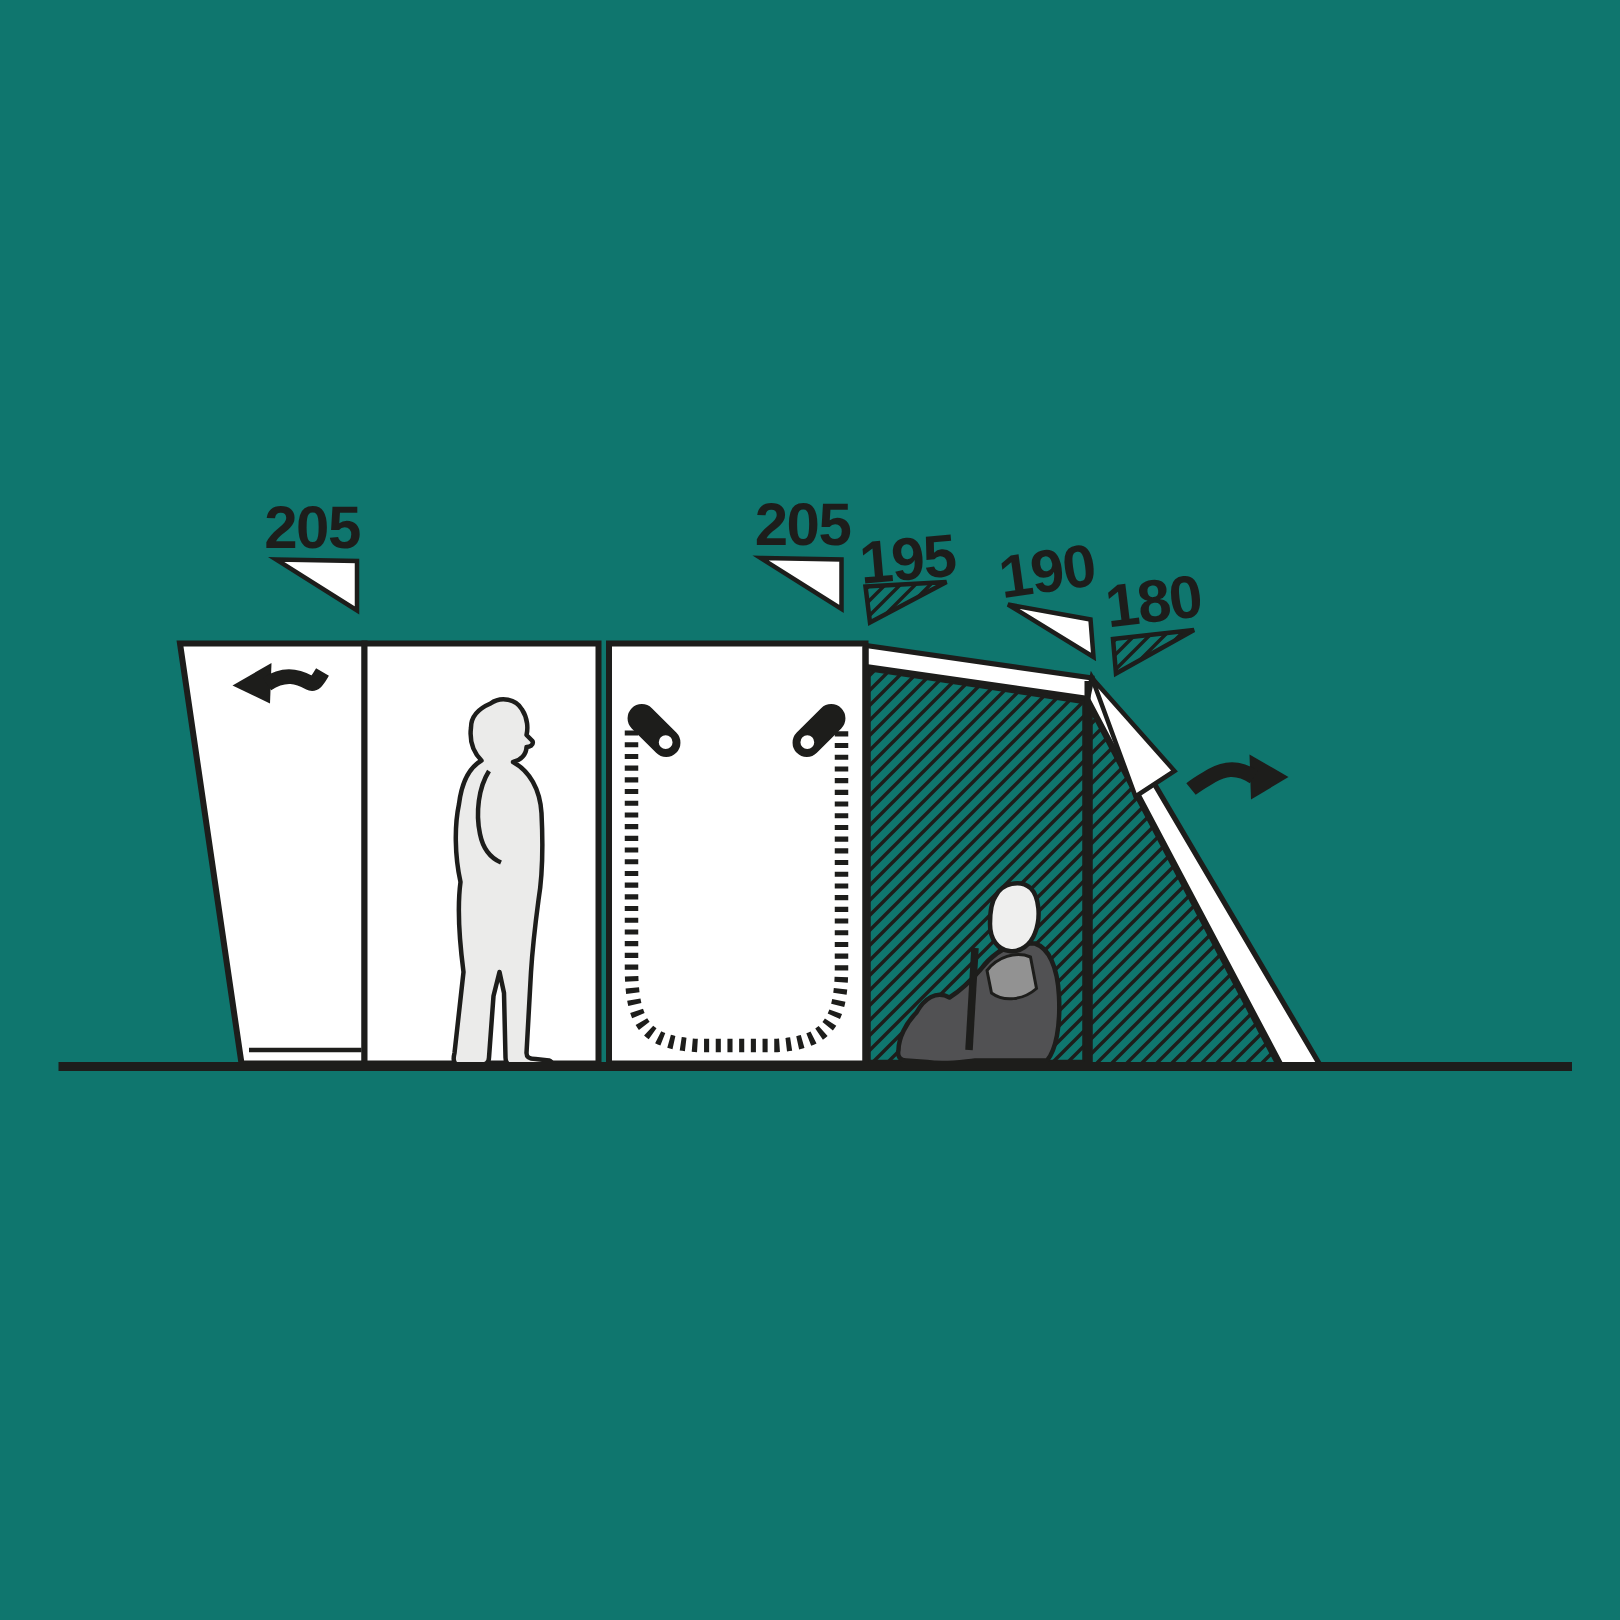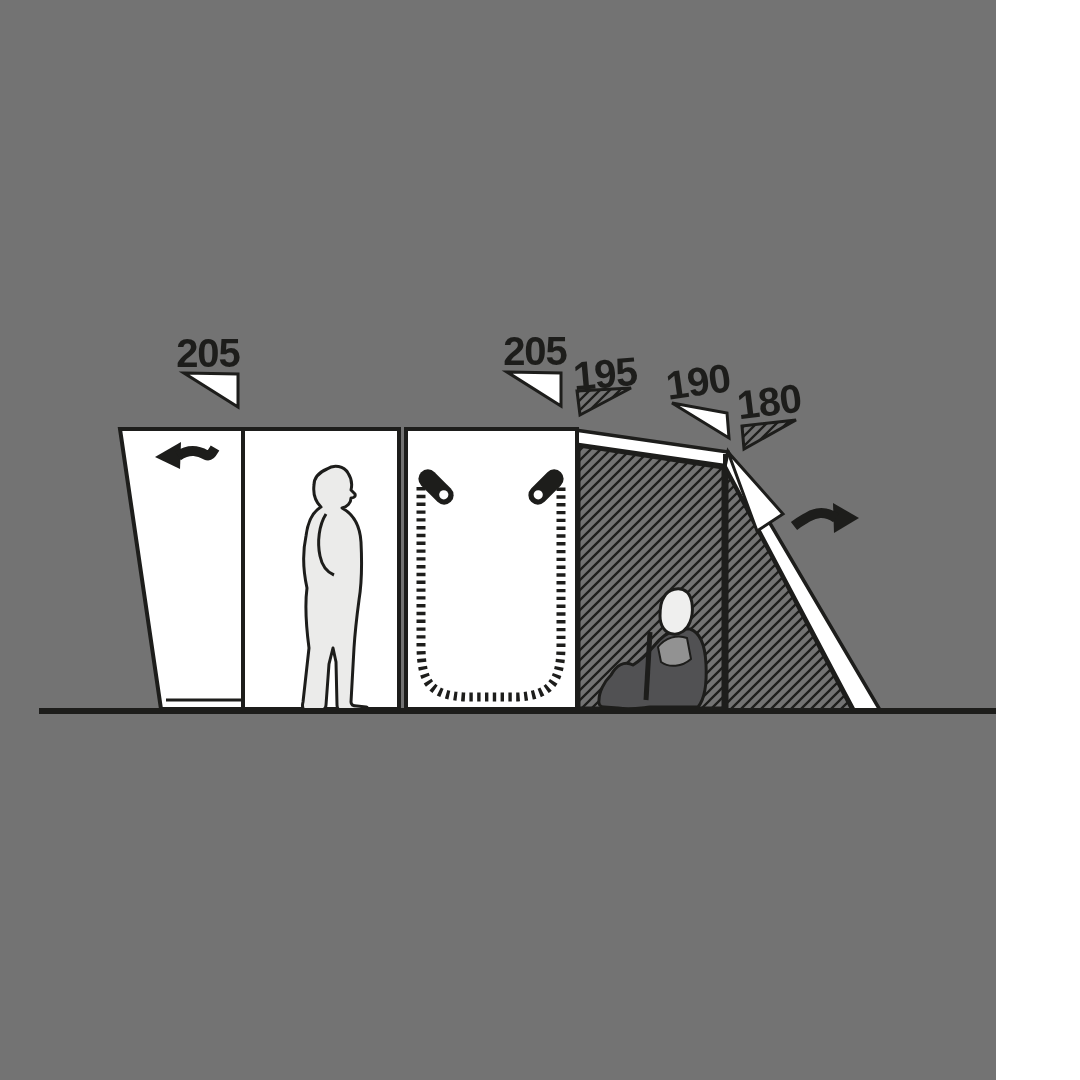--- a/index.html
+++ b/index.html
@@ -1,19 +1,19 @@
 <!DOCTYPE html>
 <html><head>
 <meta charset="utf-8">
 <style>
   html,body{margin:0;padding:0;background:#ffffff;}
   #canvas{
     position:relative;
-    width:996px;height:1080px;
-    background:#737373;
+    width:1080px;height:1080px;
+    background:#0f766e;
     overflow:hidden;
     font-family:"Liberation Sans", sans-serif;
   }
   #diagram-svg{position:absolute;left:0;top:0;}
   .measure-label{
     position:absolute;
     transform:translate(-50%,-50%);
     font-weight:700;
     font-size:40px;
     letter-spacing:-1px;

